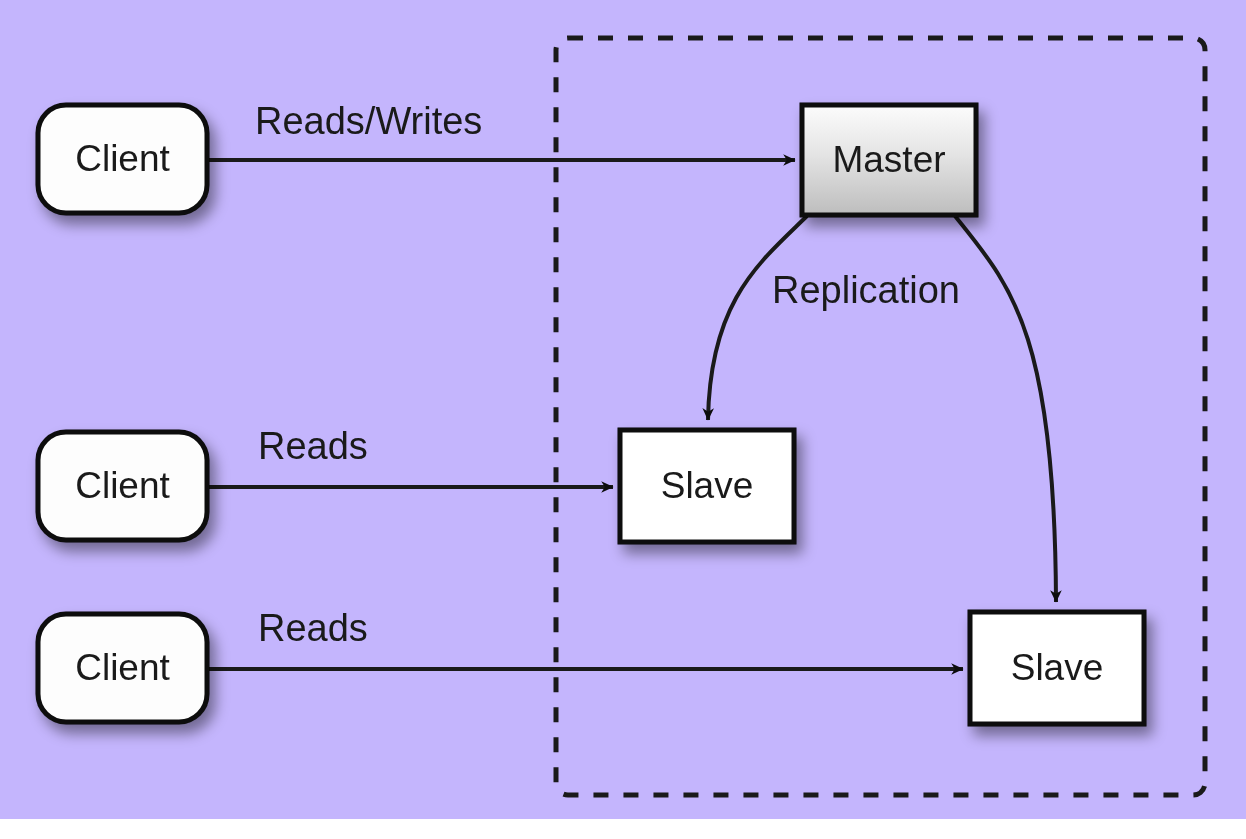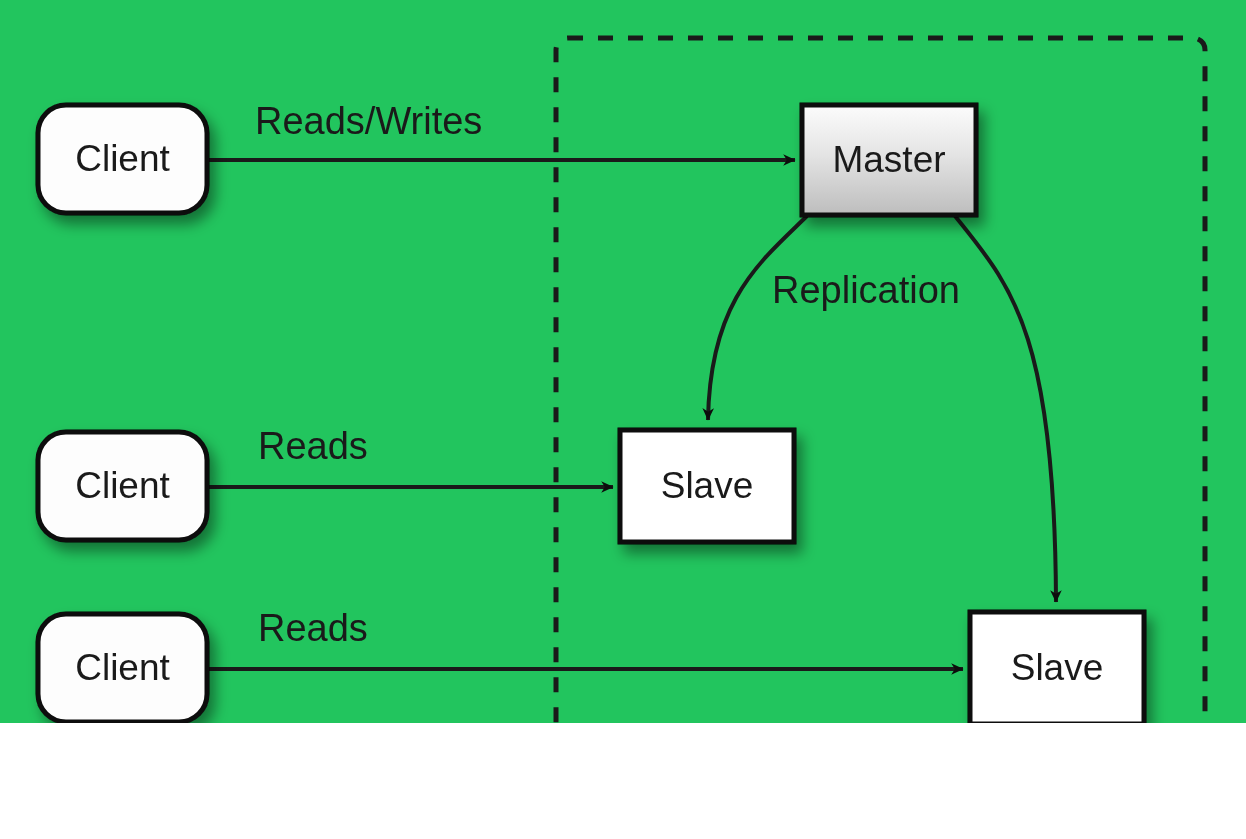--- a/index.html
+++ b/index.html
@@ -6,22 +6,22 @@
     margin: 0;
     padding: 0;
     background: #ffffff;
   }
   body {
     font-family: "Liberation Sans", sans-serif;
   }
   #diagram-canvas {
     position: relative;
     width: 1246px;
-    height: 723px;
-    background: #22c55e;
+    height: 819px;
+    background: #c4b5fd;
     overflow: hidden;
   }
   #diagram-svg {
     position: absolute;
     top: 0;
     left: 0;
     width: 1246px;
     height: 839px;
   }
   .node-label {

